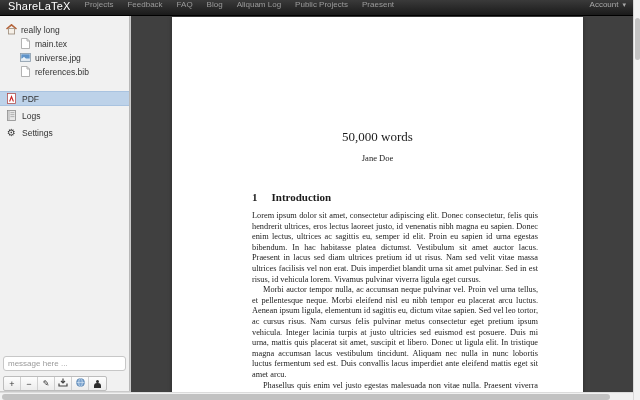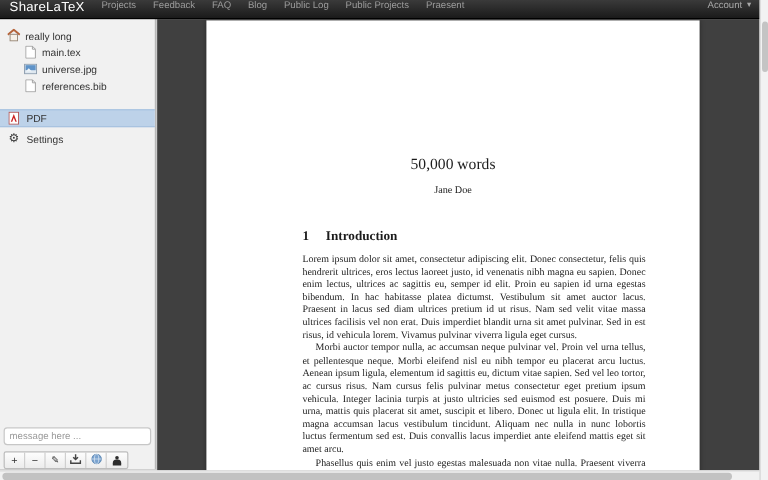--- a/index.html
+++ b/index.html
@@ -80,21 +80,21 @@
 </head>
 <body>
 
 <div class="navbar">
   <span class="brand">ShareLaTeX</span>
   <div class="nav-links">
     <span class="nav-link">Projects</span>
     <span class="nav-link">Feedback</span>
     <span class="nav-link">FAQ</span>
     <span class="nav-link">Blog</span>
-    <span class="nav-link">Public Log</span>
+    <span class="nav-link">Aliquam Log</span>
     <span class="nav-link">Public Projects</span>
     <span class="nav-link">Praesent</span>
   </div>
   <div class="nav-right">
     <span class="nav-link">Account</span>
     <span class="caret">▾</span>
   </div>
 </div>
 
 <div class="sidebar">
@@ -141,20 +141,32 @@
 
   <div class="views">
     <div class="view-row selected">
       <span class="ticon">
         <svg width="9" height="11" viewBox="0 0 9 11">
           <rect x="0.5" y="0.5" width="8" height="10" fill="#fff" stroke="#b05050" stroke-width="0.8"></rect>
           <path d="M4.5 2 L7 8.5 H5.8 L4.5 5.2 L3.2 8.5 H2 Z" fill="#cc2222"></path>
         </svg>
       </span>
       <span>PDF</span>
+    </div>
+    <div class="view-row">
+      <span class="ticon">
+        <svg width="9" height="11" viewBox="0 0 9 11">
+          <rect x="0.5" y="0.5" width="8" height="10" fill="#e8e8e8" stroke="#8a8a8a" stroke-width="0.8"></rect>
+          <rect x="1.5" y="0.5" width="1" height="10" fill="#b0b0b0"></rect>
+          <line x1="3.4" y1="2.6" x2="7.4" y2="2.6" stroke="#9a9a9a" stroke-width="0.7"></line>
+          <line x1="3.4" y1="4.6" x2="7.4" y2="4.6" stroke="#9a9a9a" stroke-width="0.7"></line>
+          <line x1="3.4" y1="6.6" x2="7.4" y2="6.6" stroke="#9a9a9a" stroke-width="0.7"></line>
+        </svg>
+      </span>
+      <span>Logs</span>
     </div>
     <div class="view-row">
       <span class="ticon">
         <span class="gear-glyph">⚙</span>
       </span>
       <span>Settings</span>
     </div>
   </div>
 
   <input class="chat-input" type="text" placeholder="message here ..." style="">

